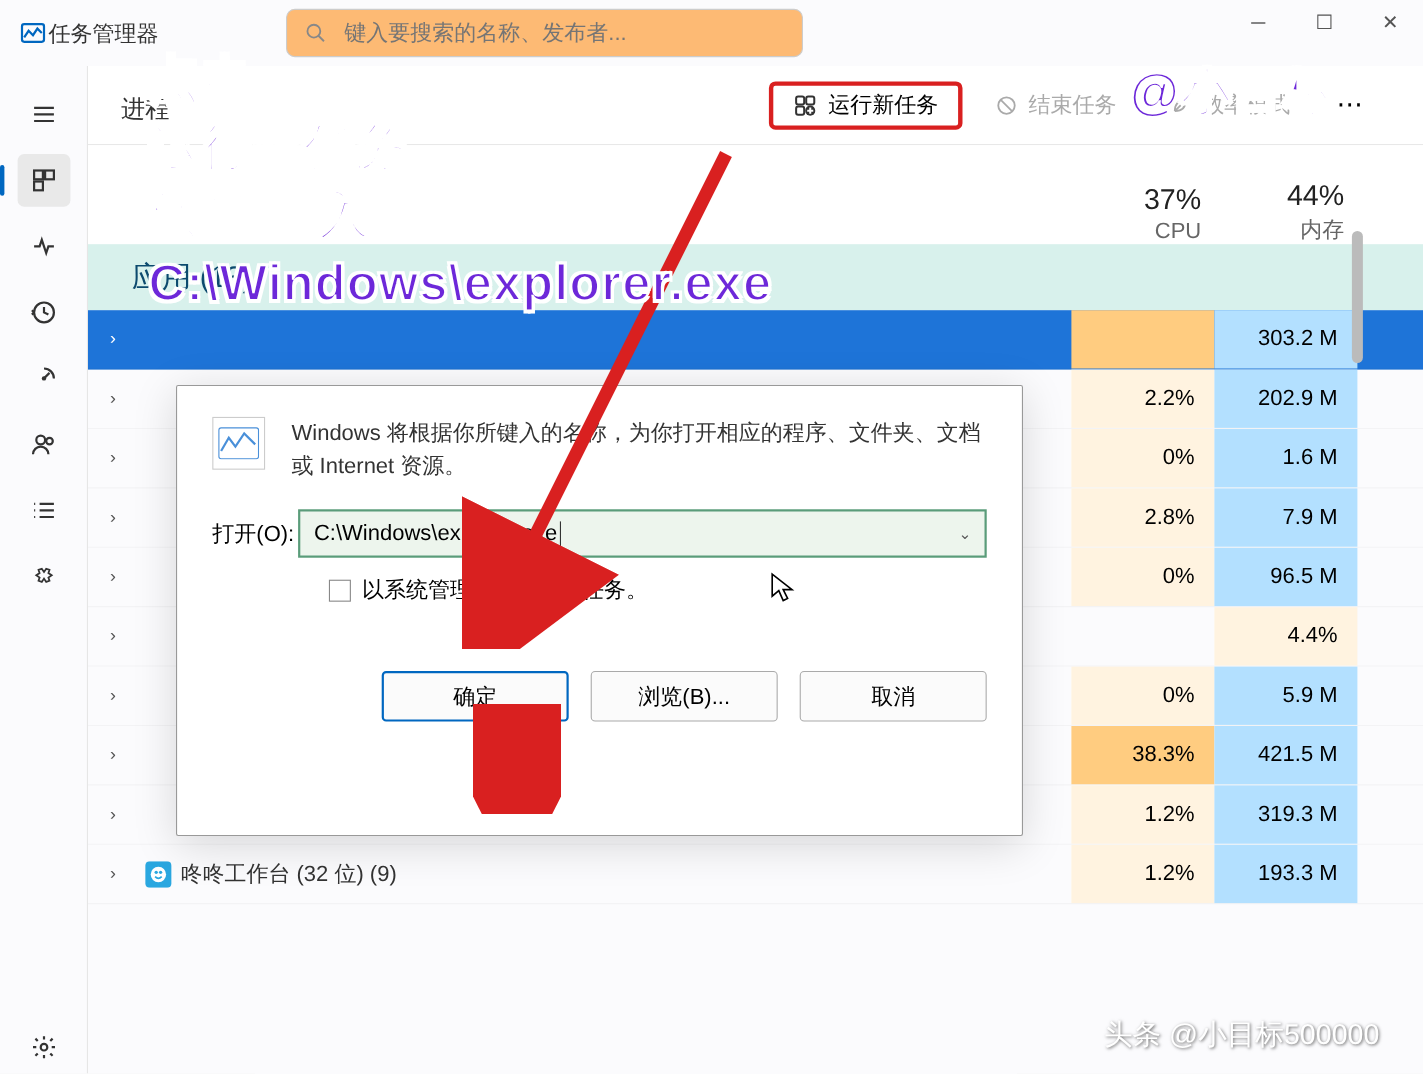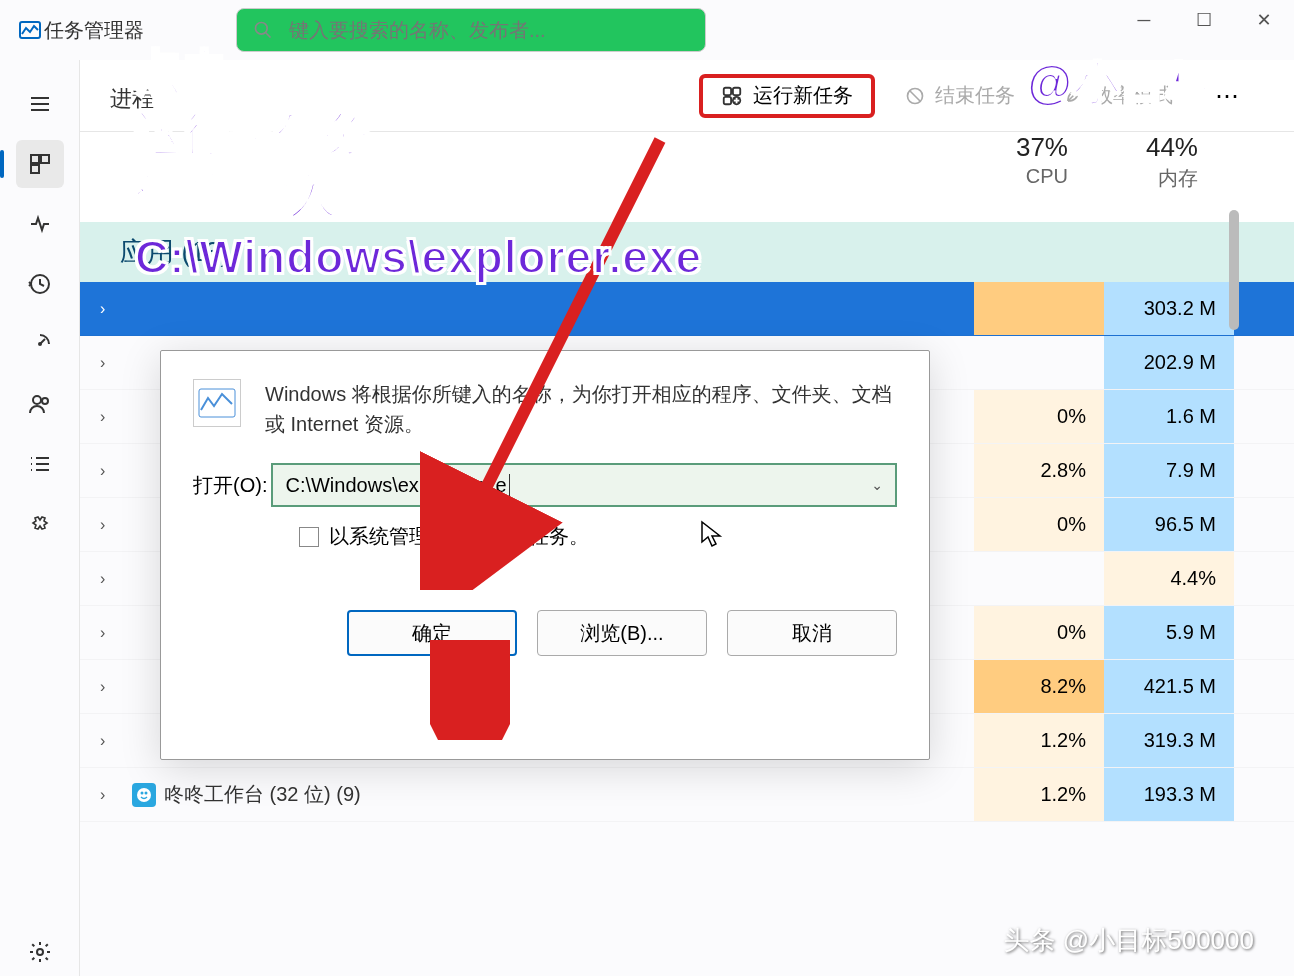--- a/index.html
+++ b/index.html
@@ -5,42 +5,42 @@
   * { box-sizing: border-box; margin: 0; padding: 0; font-family: "Segoe UI", "Microsoft YaHei", sans-serif; }
   body { width: 1294px; height: 976px; background: #f5f5f5; overflow: hidden; position: relative; }
   
   .window-chrome { position: absolute; top: 0; right: 0; display: flex; gap: 0; z-index: 5; }
   .chrome-btn { width: 60px; height: 40px; display: flex; align-items: center; justify-content: center; color: #555; font-size: 18px; cursor: pointer; }
   
   .titlebar { display: flex; align-items: center; height: 60px; padding: 0 16px; background: #fbfbfd; }
   .app-icon { width: 28px; height: 28px; display: flex; align-items: center; justify-content: center; }
   .app-title { font-size: 20px; color: #333; }
   
-  .searchbox { margin-left: 92px; width: 470px; height: 44px; border: 1px solid #ccc; border-radius: 8px; background: #22c55e; display: flex; align-items: center; padding: 0 16px; gap: 16px; }
+  .searchbox { margin-left: 116px; width: 470px; height: 44px; border: 1px solid #ccc; border-radius: 8px; background: #fdba74; display: flex; align-items: center; padding: 0 16px; gap: 16px; }
   .searchbox input { border: none; outline: none; flex: 1; font-size: 20px; color: #333; background: transparent; }
   .search-icon { color: #888; }
   
   .main-layout { display: flex; height: calc(100% - 60px); }
   
   .sidebar { width: 80px; background: #fbfbfd; border-right: 1px solid #e6e6e6; display: flex; flex-direction: column; align-items: center; padding-top: 20px; gap: 12px; }
   .sidebar-item { width: 48px; height: 48px; display: flex; align-items: center; justify-content: center; border-radius: 6px; cursor: pointer; color: #333; }
   .sidebar-item.active { background: #e9e9e9; position: relative; }
   .sidebar-item.active::before { content: ""; position: absolute; left: -16px; top: 10px; width: 4px; height: 28px; background: #0067c0; border-radius: 2px; }
   .sidebar-spacer { flex: 1; }
   
   .content { flex: 1; position: relative; background: #fbfbfd; }
   
   .toolbar { height: 72px; display: flex; align-items: center; justify-content: flex-end; padding: 0 40px; gap: 12px; border-bottom: 1px solid #e6e6e6; background: #fff; }
   .page-title { position: absolute; left: 30px; top: 24px; font-size: 22px; color: #333; }
   .tool-btn { height: 44px; padding: 0 18px; display: flex; align-items: center; gap: 10px; border-radius: 6px; font-size: 20px; cursor: pointer; }
   .tool-btn.run { border: 4px solid #d92020; }
   .tool-btn.disabled { color: #aaa; }
   .more-btn { font-size: 24px; letter-spacing: 3px; padding: 0 12px; cursor: pointer; }
   
-  .cols-header { display: flex; justify-content: flex-end; height: 90px; padding-right: 76px; align-items: flex-start; background: #fff; }
+  .cols-header { display: flex; justify-content: flex-end; height: 90px; padding-right: 52px; align-items: flex-end; background: #fff; }
   .col { text-align: right; padding: 0 20px; width: 130px; }
   .col .pct { font-size: 26px; color: #222; }
   .col .lbl { font-size: 20px; color: #666; margin-top: 2px; }
   
   .section-title { padding: 12px 40px; font-size: 27px; color: #0c4a6e; background: #d8f1ec; }
   
   .process-rows { position: relative; }
   .process-row { height: 54px; display: flex; align-items: center; padding: 0 60px 0 20px; border-bottom: 1px solid rgba(0,0,0,0.03); }
   .expander { width: 24px; color: #555; font-size: 16px; cursor: pointer; }
   .proc-icon { width: 24px; height: 24px; margin: 0 8px; }
@@ -230,20 +230,21 @@
     <div class="process-rows">
       <div class="process-row row-selected">
         <span class="expander">›</span>
         <div class="proc-name"></div>
         <div class="cell cpu hi"></div>
         <div class="cell mem">303.2 M</div>
       </div>
       <div class="process-row">
         <span class="expander">›</span>
         <div class="proc-name"></div>
+        <div class="cell cpu">2.2%</div>
         <div class="cell mem">202.9 M</div>
       </div>
       <div class="process-row">
         <span class="expander">›</span>
         <div class="proc-name"></div>
         <div class="cell cpu">0%</div>
         <div class="cell mem">1.6 M</div>
       </div>
       <div class="process-row">
         <span class="expander">›</span>
@@ -264,21 +265,21 @@
       </div>
       <div class="process-row">
         <span class="expander">›</span>
         <div class="proc-name"></div>
         <div class="cell cpu">0%</div>
         <div class="cell mem">5.9 M</div>
       </div>
       <div class="process-row">
         <span class="expander">›</span>
         <div class="proc-name"></div>
-        <div class="cell cpu hi">8.2%</div>
+        <div class="cell cpu hi">38.3%</div>
         <div class="cell mem">421.5 M</div>
       </div>
       <div class="process-row">
         <span class="expander">›</span>
         <div class="proc-name"></div>
         <div class="cell cpu">1.2%</div>
         <div class="cell mem">319.3 M</div>
       </div>
       <div class="process-row">
         <span class="expander">›</span>

